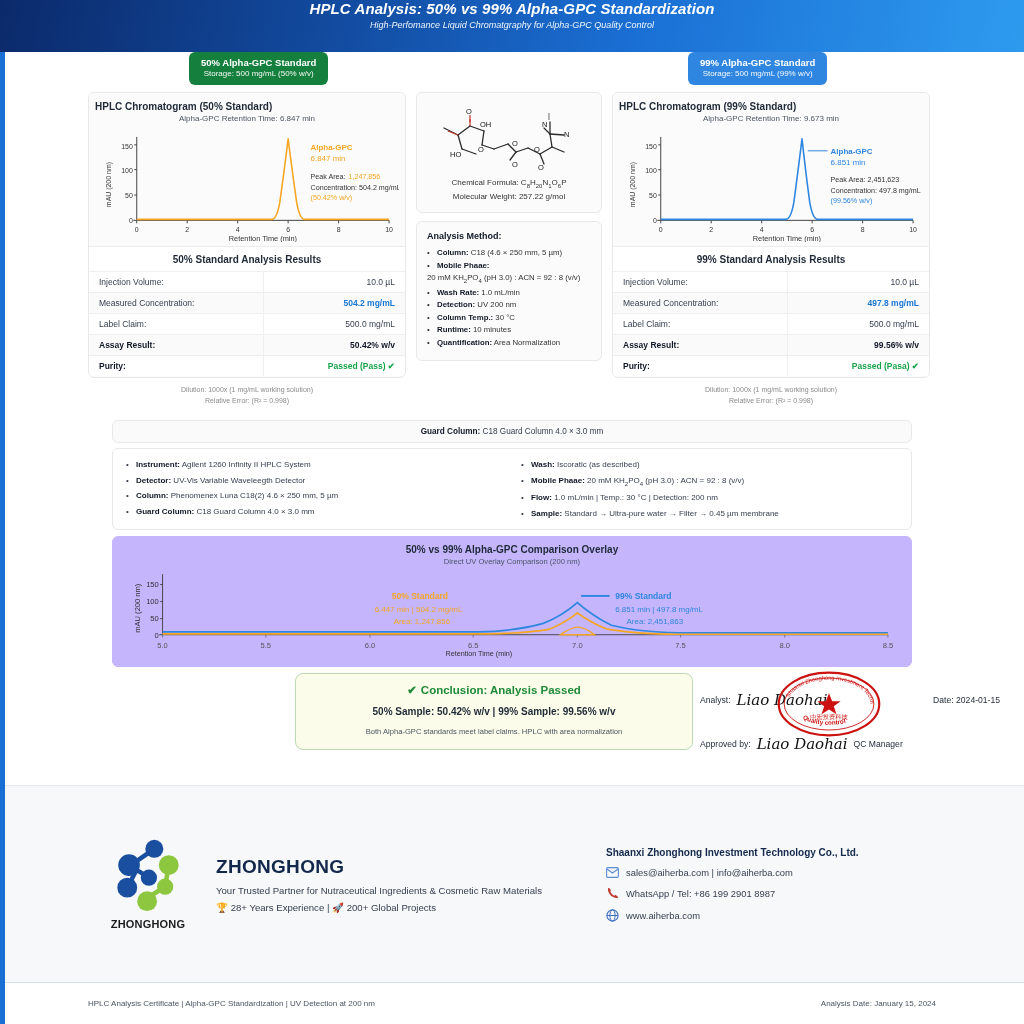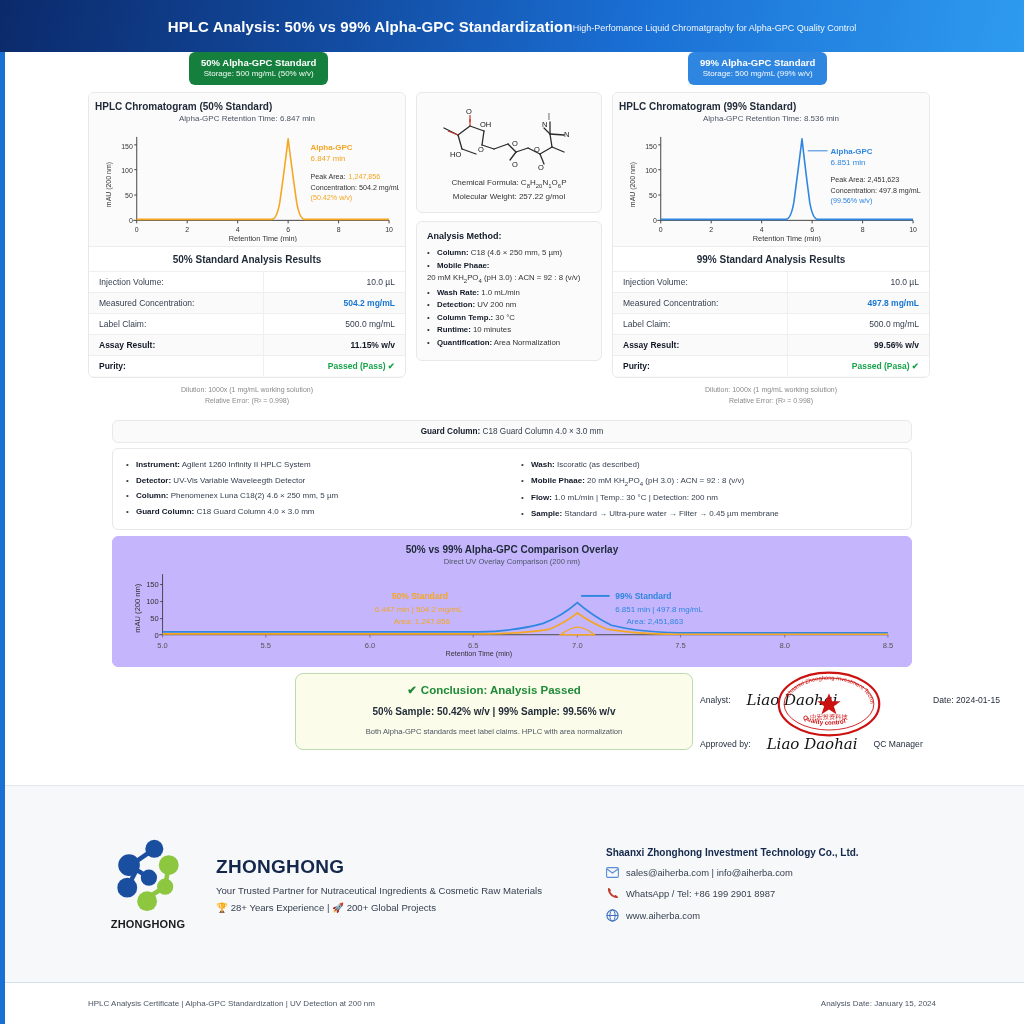--- a/index.html
+++ b/index.html
@@ -10,23 +10,24 @@
     color: #1f2937;
     overflow: hidden;
   }
   .page { position: relative; width: 1024px; height: 1024px; display: flex; flex-direction: column; }
 
   
   .header {
     height: 52px;
     background: linear-gradient(100deg,#0b2a6b 0%, #124a9e 32%, #1a6fd4 62%, #2e9bef 100%);
     color: #fff;
-    display: flex; 
-    align-items: center; justify-content: center;
+    display: flex; flex-direction: column;
+    align-items: center; justify-content: flex-start;
     flex: none;
+    font-style: italic;
   }
   .header h1 { font-size: 15px; font-weight: bold; letter-spacing: .1px; }
   .header h2 { font-size: 9px; font-weight: normal; opacity: .93; margin-top: 3px; }
 
   .subtitle-bar {
     text-align: center; font-size: 8.5px; font-weight: bold;
     color: #374151; padding: 10px 0 6px;
   }
 
   
@@ -120,21 +121,21 @@
     position:absolute; left: 295px; top: 0; width: 398px;
     background:#fbfce9; border:1px solid #bcdcb0; border-radius:8px;
     padding: 9px 12px 10px; text-align:center;
   }
   .concl .h { font-size: 11.5px; font-weight: bold; color:#1f8b3a; }
   .concl .h .ck { margin-right: 4px; }
   .concl .m { font-size: 10px; font-weight:bold; color:#1f2937; margin-top: 9px; }
   .concl .p { font-size: 7.6px; color:#4b5563; line-height: 1.75; margin-top: 8px; }
 
   .sign { position: absolute; left: 700px; top: 18px; width: 300px; font-size: 8.6px; color:#1f2937; }
-  .sign-row { display:flex; align-items:center; gap:16px; }
+  .sign-row { display:flex; align-items:center; gap:6px; }
   .sign-row.second { margin-top: 26px; }
   .script { font-family: "DejaVu Serif", serif; font-style: italic; font-size: 15px; color:#111; }
   .sign-date { margin-left: auto; font-size: 8.6px; }
   .stamp { position: absolute; left: 75px; top: -22px; width: 108px; height: 70px; }
 
   
   .company {
     margin-top: 6px; background:#f7f8fa; border-top:1px solid #e3e6ea;
     flex: 1 1 auto; display:flex; align-items:center; padding: 0 88px;
   }
@@ -239,21 +240,21 @@
           <div class="res-row alt">
             <div class="k">Measured Concentration:</div>
             <div class="v blue">504.2 mg/mL</div>
           </div>
           <div class="res-row">
             <div class="k">Label Claim:</div>
             <div class="v dark">500.0 mg/mL</div>
           </div>
           <div class="res-row alt">
             <div class="k bold">Assay Result:</div>
-            <div class="v bold">11.15% w/v</div>
+            <div class="v bold">50.42% w/v</div>
           </div>
           <div class="res-row">
             <div class="k bold">Purity:</div>
             <div class="v green">Passed (Pass) ✔</div>
           </div>
         </div>
         <div style="height:1px"></div>
       </div>
       <div class="note">
         <div>Dilution: 1000x (1 mg/mL working solution)</div>
@@ -327,21 +328,21 @@
           <li><b>Runtime:</b> <span>10 minutes</span></li>
           <li><b>Quantification:</b> <span>Area Normalization</span></li>
         </ul>
       </div>
     </div>
 
     <div class="col-right">
       <div class="card">
         <div class="chart-card">
           <div class="chart-title">HPLC Chromatogram (99% Standard)</div>
-          <div class="chart-sub">Alpha-GPC Retention Time: 8.536 min</div>
+          <div class="chart-sub">Alpha-GPC Retention Time: 9.673 min</div>
           <svg class="chart-svg" viewBox="0 0 306 120">
             <text x="16" y="62" font-size="7" fill="#333" transform="rotate(-90 16 62)" text-anchor="middle" font-family="Liberation Sans, sans-serif">mAU (200 nm)</text>
             <line x1="42" y1="14" x2="42" y2="98" stroke="#444" stroke-width="1"></line>
             <line x1="42" y1="98" x2="296" y2="98" stroke="#444" stroke-width="1"></line>
             <g font-size="7" fill="#333" font-family="Liberation Sans, sans-serif" text-anchor="end">
               <text x="38" y="101">0</text>
                 <text x="38" y="75">50</text>
               <text x="38" y="50">100</text>
                 <text x="38" y="26">150</text>
             </g>

